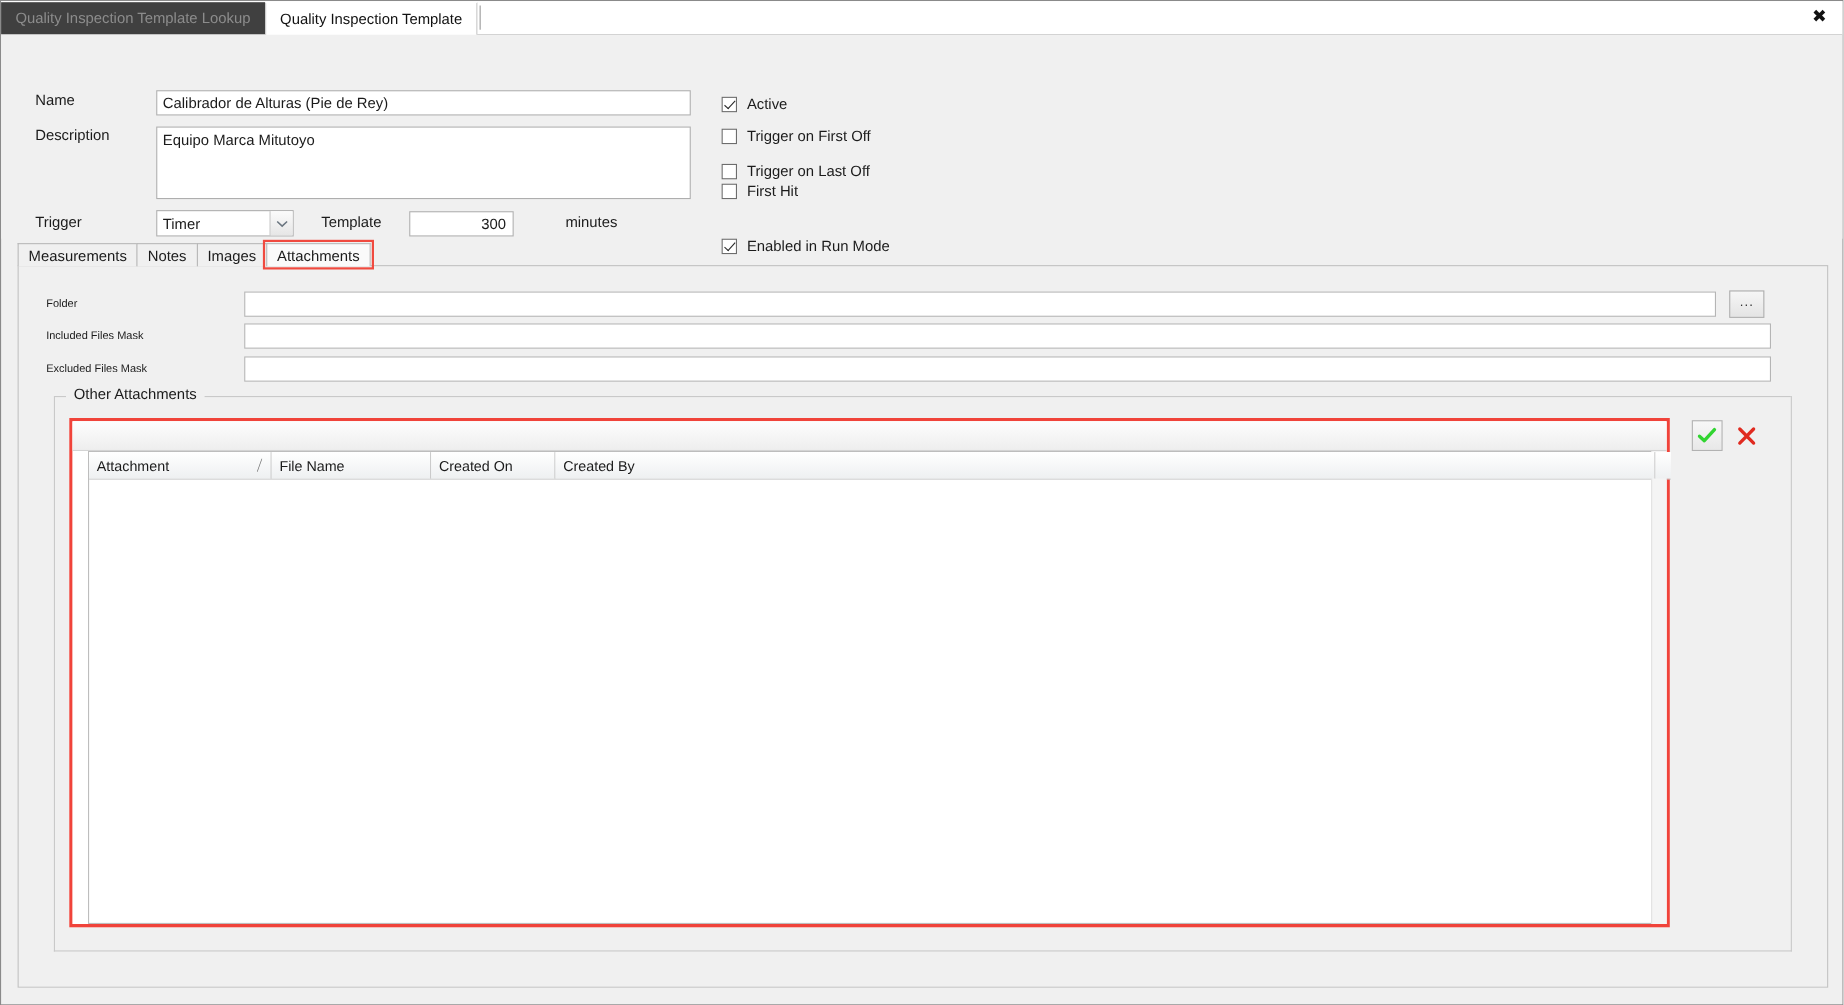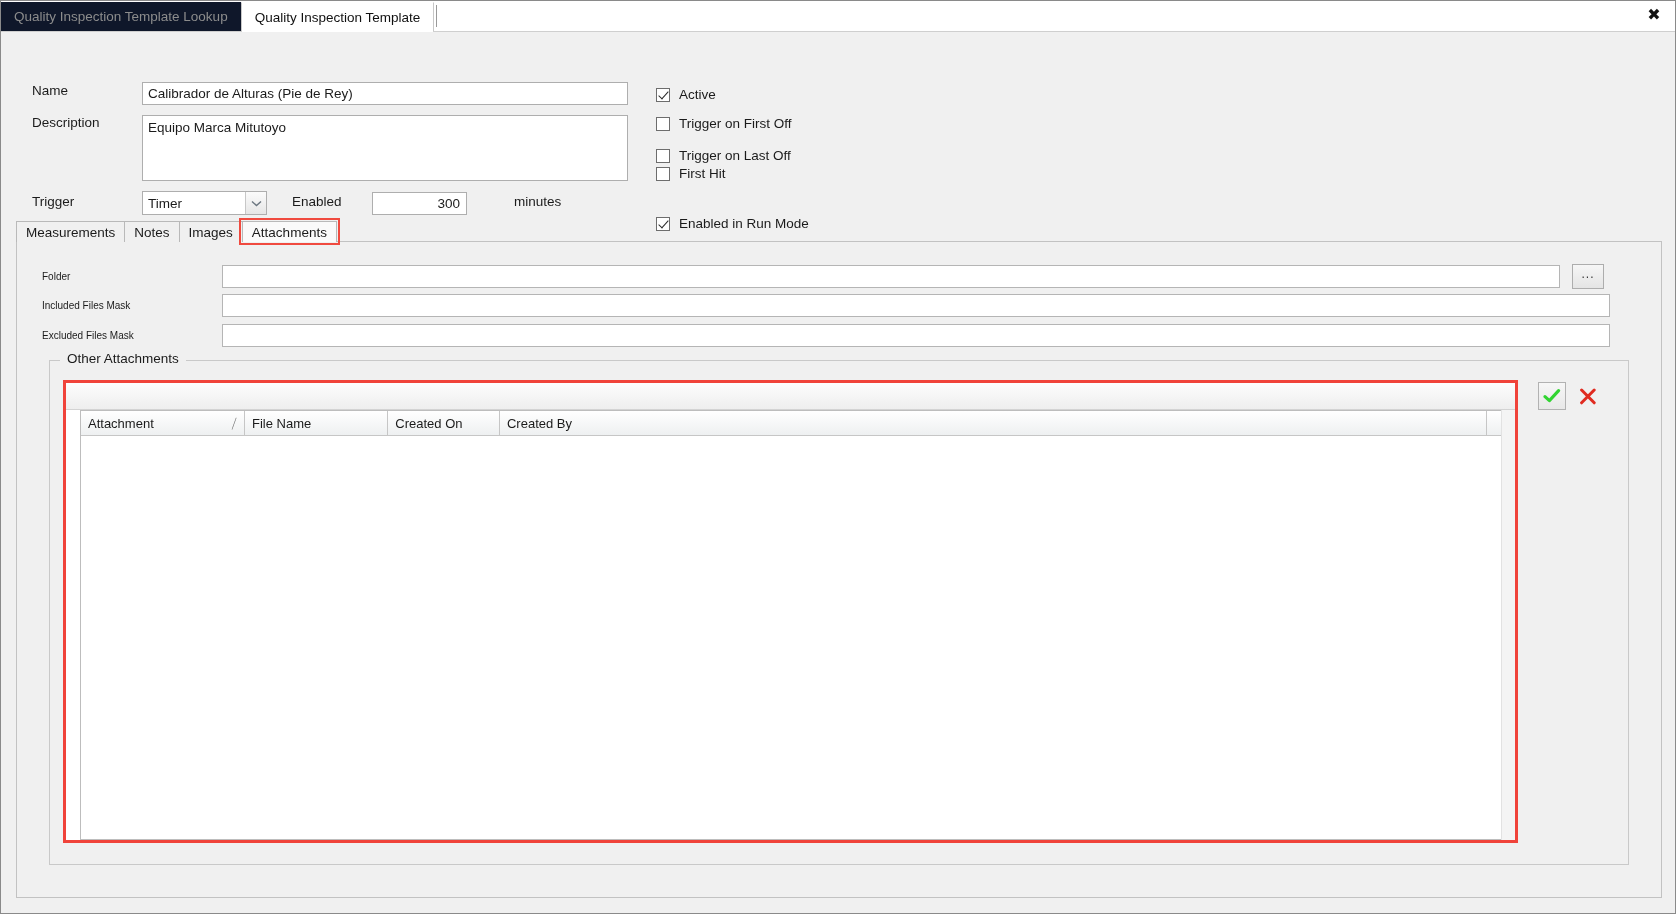--- a/index.html
+++ b/index.html
@@ -34,21 +34,21 @@
     display: flex;
     align-items: flex-end;
     height: 31px;
   }
   .wtab {
     height: 29px;
     line-height: 29px;
     padding: 0 13px 0 13px;
     font-size: 13.5px;
     color: #8c8c8c;
-    background: #0f172a;
+    background: #404040;
     white-space: nowrap;
     cursor: default;
   }
   .wtab.active {
     color: #111111;
     background: #ffffff;
     border-left: 1px solid #c8c8c8;
     border-right: 1px solid #c8c8c8;
     border-top: 1px solid #ffffff;
     position: relative;
@@ -270,21 +270,20 @@
     flex: none;
   }
   .grid-main {
     flex: 1;
     display: flex;
     min-height: 0;
   }
   .grid-col-area {
     flex: 1;
     display: flex;
-    flex-direction: column;
     border: 1px solid #bdbdbd;
     border-right: none;
     margin-left: 14px;
     min-width: 0;
     background: #ffffff;
     gap: 36px;
   }
   .hdrrow {
     display: flex;
     height: 25px;
@@ -380,21 +379,21 @@
     <div class="lbl" style="left:31px; top:162px;">Trigger</div>
     <div class="combo" style="left:141px; top:159px; width:125px; height:24px;">
       <div class="ctext">Timer</div>
       <div class="cbtn">
         <svg width="11" height="7" viewBox="0 0 11 7">
             <path d="M1 1.4 L5.5 5.6 L10 1.4" fill="none" stroke="#6b7680" stroke-width="1.4"></path>
           </svg>
       </div>
     </div>
 
-    <div class="lbl" style="left:291px; top:162px;">Enabled</div>
+    <div class="lbl" style="left:291px; top:162px;">Template</div>
     <input class="tbox num" style="left: 371px; top: 160px; width: 95px; height: 23px;" value="300">
     <div class="lbl" style="left:477px; top:162px;margin-left:36px;">minutes</div>
 
     <div class="lbl" style="left:31px; top:195px;">Sample Count</div>
     <input class="tbox num" style="left: 141px; top: 193px; width: 95px; height: 23px;" value="1">
 
     <div class="cbrow" style="left:655px; top:55px;">
       <span class="cbox checked"></span>
       <span>Active</span>
     </div>

